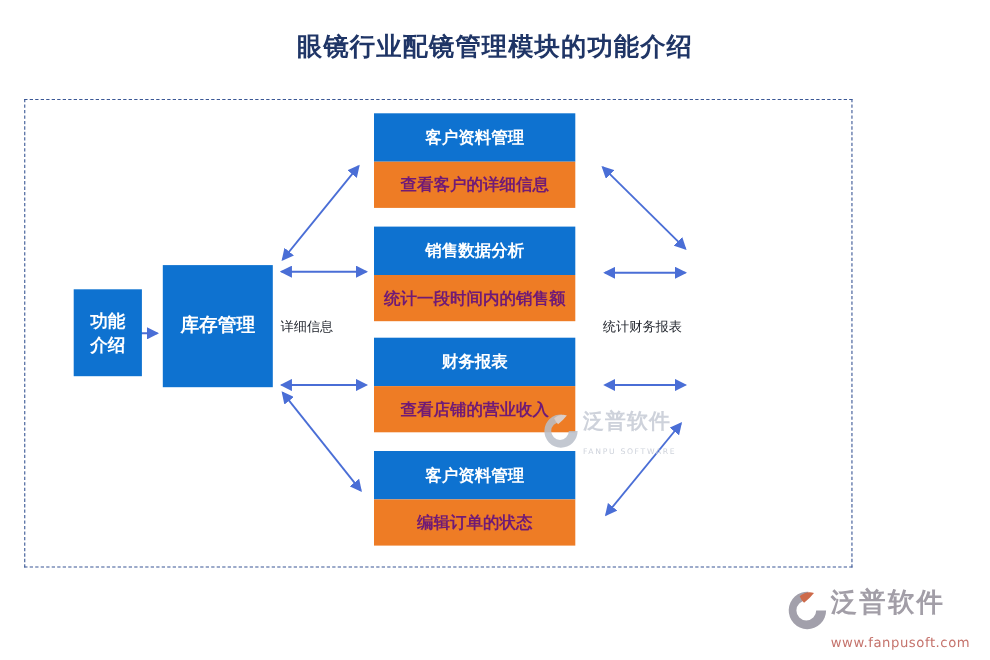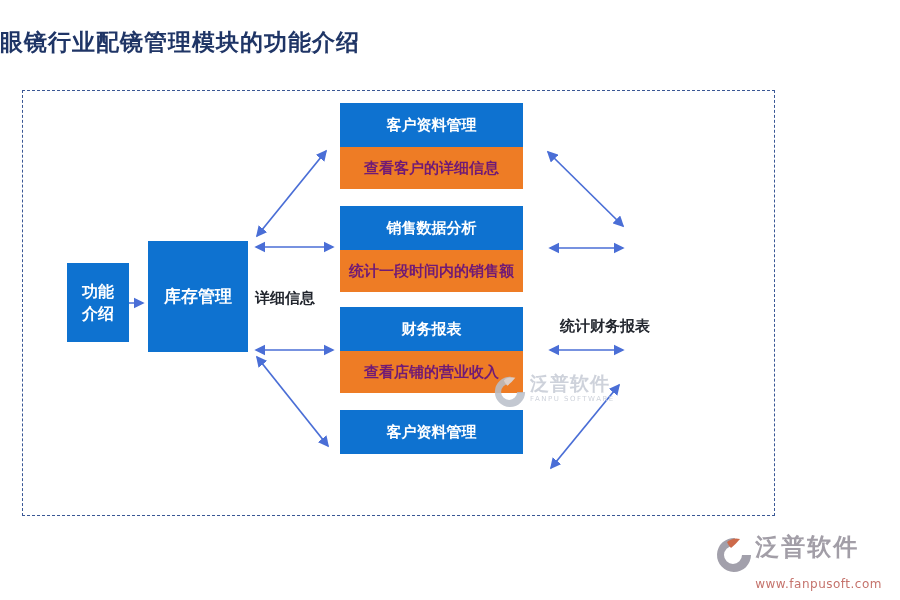--- a/index.html
+++ b/index.html
@@ -2,21 +2,21 @@
 <html style="--blue: #0e72d0; --orange: #ee7c25; --arrow: #4a6ed6; --frame: #3a5795; --title: #1f3566; --label: #23272f; --wm-glyph: #b9bfca; --wm-accent: #d8dde6; --wm-text: #c6cbd5; --logo-glyph: #a2a0ab; --logo-accent: #cd6a4a; --logo-text: #a29ea7; --logo-url: #c5736c;"><head>
 <meta charset="utf-8">
 <style>
   html,body{margin:0;padding:0;background:#ffffff;}
   #canvas{
     position:relative;width:900px;height:600px;overflow:hidden;
     font-family:"DejaVu Sans","Liberation Sans",sans-serif;
     background:#ffffff;
   }
   .title{
-    position:absolute;top:27px;left:0;width:100%;
+    position:absolute;top:27px;left:0;width:100%;text-align:center;
     font-size:23px;font-weight:bold;letter-spacing:1px;color:var(--title);
   }
   .frame{
     position:absolute;left:22px;top:90px;width:751px;height:424px;
     border:1.6px dashed var(--frame);
   }
   .node{
     position:absolute;background:var(--blue);color:#ffffff;
     display:flex;flex-direction:column;align-items:center;justify-content:center;
     text-align:center;line-height:1.35;
@@ -28,32 +28,32 @@
   .pair .hdr{
     height:44px;background:var(--blue);color:#ffffff;font-size:15px;font-weight:600;
     display:flex;align-items:center;justify-content:center;
   }
   .pair .dtl{
     height:42px;background:var(--orange);color:#701a75;font-size:15px;font-weight:600;
     display:flex;align-items:center;justify-content:center;
   }
   .p0{top:103px}.p1{top:206px}.p2{top:307px}.p3{top:410px}
   .edge-label{
-    position:absolute;font-size:15px;font-weight:700;color:var(--label);white-space:nowrap;
+    position:absolute;font-size:12px;font-weight:400;color:var(--label);white-space:nowrap;
   }
   .label-left{left:255px;top:289px;}
-  .label-right{left:560px;top:289px;margin-top:28px;}
+  .label-right{left:548px;top:289px;}
   #arrows{position:absolute;left:0;top:0;pointer-events:none;}
   .watermark{
     position:absolute;left:494px;top:374px;display:flex;align-items:flex-start;gap:4px;
     opacity:.85;pointer-events:none;
   }
   .wm-txt{display:flex;flex-direction:column;line-height:1;}
   .wm-main{font-size:19px;font-weight:bold;color:var(--wm-text);letter-spacing:1px;}
-  .wm-sub{font-size:7px;color:var(--wm-text);letter-spacing:1.5px;margin-top:3px;}
+  .wm-sub{font-size:7px;color:var(--wm-text);letter-spacing:1.5px;margin-top:15px;}
   .logo{
     position:absolute;right:18px;bottom:10px;display:flex;align-items:flex-start;gap:3px;
   }
   .logo-txt{display:flex;flex-direction:column;line-height:1;}
   .logo-main{font-size:24px;font-weight:bold;color:var(--logo-text);letter-spacing:2px;}
   .logo-url{font-size:12px;color:var(--logo-url);margin-top:19px;letter-spacing:.5px;}
 </style>
 </head>
 <body>
 
@@ -96,20 +96,21 @@
   <div class="pair p1">
     <div class="hdr">销售数据分析</div>
     <div class="dtl">统计一段时间内的销售额</div>
   </div>
   <div class="pair p2">
     <div class="hdr">财务报表</div>
     <div class="dtl">查看店铺的营业收入</div>
   </div>
   <div class="pair p3">
     <div class="hdr">客户资料管理</div>
+    <div class="dtl">编辑订单的状态</div>
   </div>
 
 
   <div class="edge-label label-left">详细信息</div>
   <div class="edge-label label-right">统计财务报表</div>
 
   <div class="watermark">
     <span>
       <svg width="32" height="34" viewBox="0 0 36 38">
         <path d="M19,3 A17,17 0 1,0 35,20 L26,20 A9,9 0 1,1 17,11 Z" style="fill:var(--wm-glyph)"></path>

